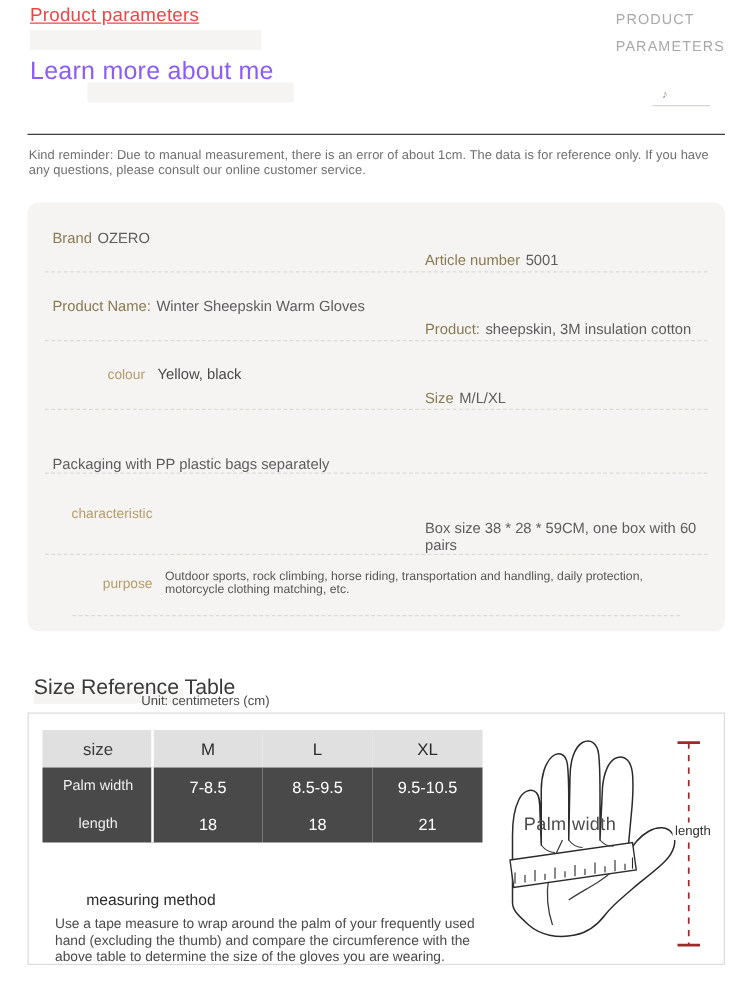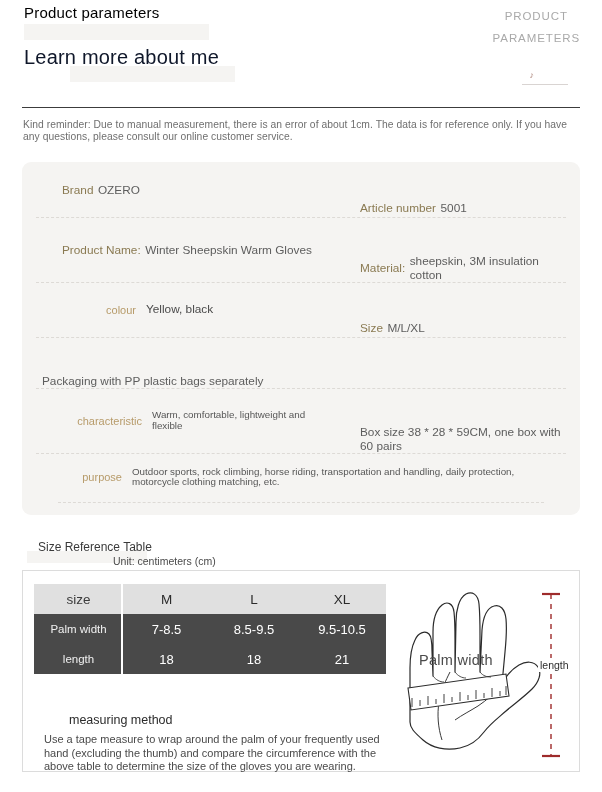--- a/index.html
+++ b/index.html
@@ -19,36 +19,37 @@
   
   .header {
     position: relative;
     height: 100px;
   }
   .page-title {
     position: absolute;
     left: 24px;
     top: 4px;
     font-size: 15px;
-    color: #000000;
+    color: #ef4444;
     letter-spacing: .2px;
+    text-decoration: underline;
   }
   .headline {
     position: absolute;
     left: 24px;
     top: 46px;
     font-size: 20px;
-    color: #0f172a;
+    color: #8b5cf6;
     letter-spacing: .2px;
   }
   .header-right {
     position: absolute;
     right: 22px;
     top: 5px;
-    text-align: center;
+    text-align: left;
     font-size: 11.5px;
     color: #a9a9a9;
     letter-spacing: .9px;
     line-height: 22px;
   }
   .header-mark {
     position: absolute;
     right: 34px;
     top: 70px;
     width: 48px;
@@ -124,21 +125,21 @@
     position: absolute;
     left: 36px;
     right: 36px;
     bottom: 12px;
     border-top: 1px dashed #dddad6;
   }
   .cell {
     display: flex;
     align-items: center;
   }
-  .cell.left  { width: 298px; flex: 0 0 298px; margin-left: 20px; }
+  .cell.left  { width: 298px; flex: 0 0 298px; }
   .cell.right { flex: 1 1 auto; margin-top: 37px; }
   .cell.full  { width: 100%; }
 
   .lbl {
     color: #b79b6a;
     font-size: 11px;
     flex: 0 0 auto;
     margin-right: 10px;
     min-width: 74px;
     text-align: right;
@@ -156,23 +157,23 @@
   }
   .plain {
     color: #8a7a52;
     font-size: 11.8px;
   }
   .plain.dark { color: #5d5d5d; }
 
   
   .size-head {
     position: absolute;
-    left: 38px;
+    left: 27px;
     top: 540px;
-    font-size: 12px;
+    font-size: 17px;
     color: #3a3a3a;
   }
   .unit-note {
     position: absolute;
     left: 113px;
     top: 555px;
     font-size: 10.5px;
     color: #4a4a4a;
   }
   .size-card {
@@ -319,21 +320,21 @@
       <span class="plain dark">5001</span>
     </div>
   </div>
 
   <div class="param-row">
     <div class="cell left">
       <span class="plain">Product Name:</span>&nbsp;
       <span class="plain dark">Winter Sheepskin Warm Gloves</span>
     </div>
     <div class="cell right">
-      <span class="plain">Material:</span>&nbsp;
+      <span class="plain">Product:</span>&nbsp;
       <span class="plain dark">sheepskin, 3M insulation cotton</span>
     </div>
   </div>
 
   <div class="param-row">
     <div class="cell left">
       <span class="lbl">colour</span>
       <span class="val">Yellow, black</span>
     </div>
     <div class="cell right">
@@ -344,21 +345,20 @@
 
   <div class="param-row">
     <div class="cell right">
       <span class="plain dark">Packaging with PP plastic bags separately</span>
     </div>
   </div>
 
   <div class="param-row">
     <div class="cell left">
       <span class="lbl wide">characteristic</span>
-      <span class="val small" style="max-width:185px; display:inline-block;">Warm, comfortable, lightweight and flexible</span>
     </div>
     <div class="cell right">
       <span class="plain dark">Box size 38 * 28 * 59CM, one box with 60 pairs</span>
     </div>
   </div>
 
 
   <div class="param-row">
     <div class="cell full">
       <span class="lbl wide">purpose</span>

